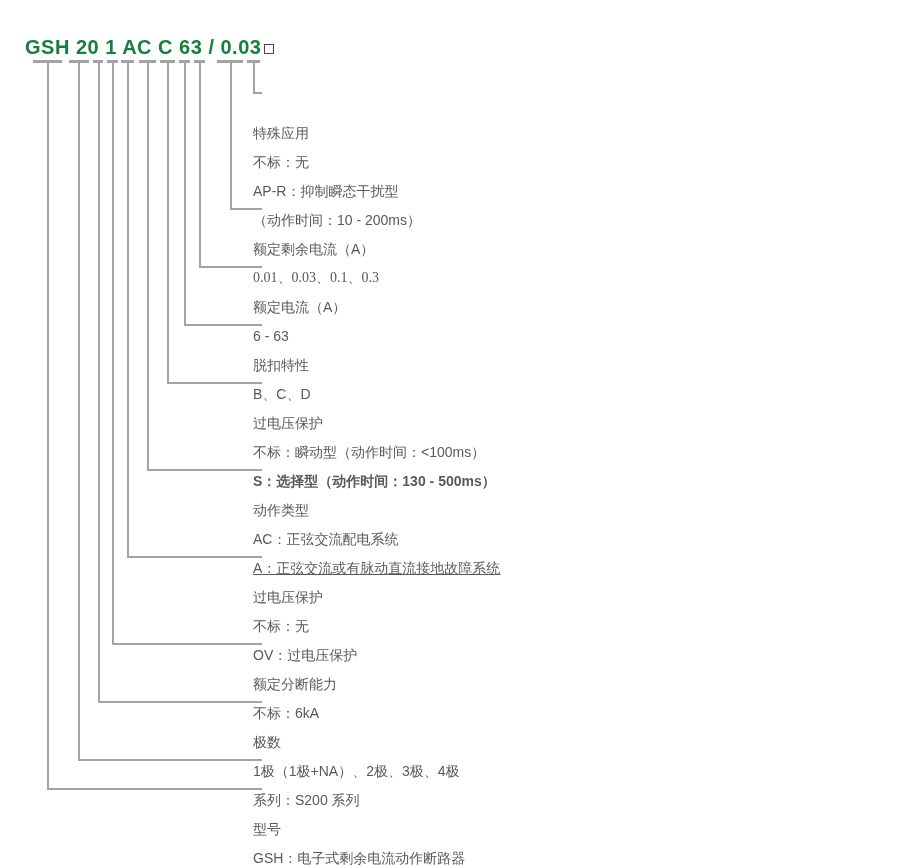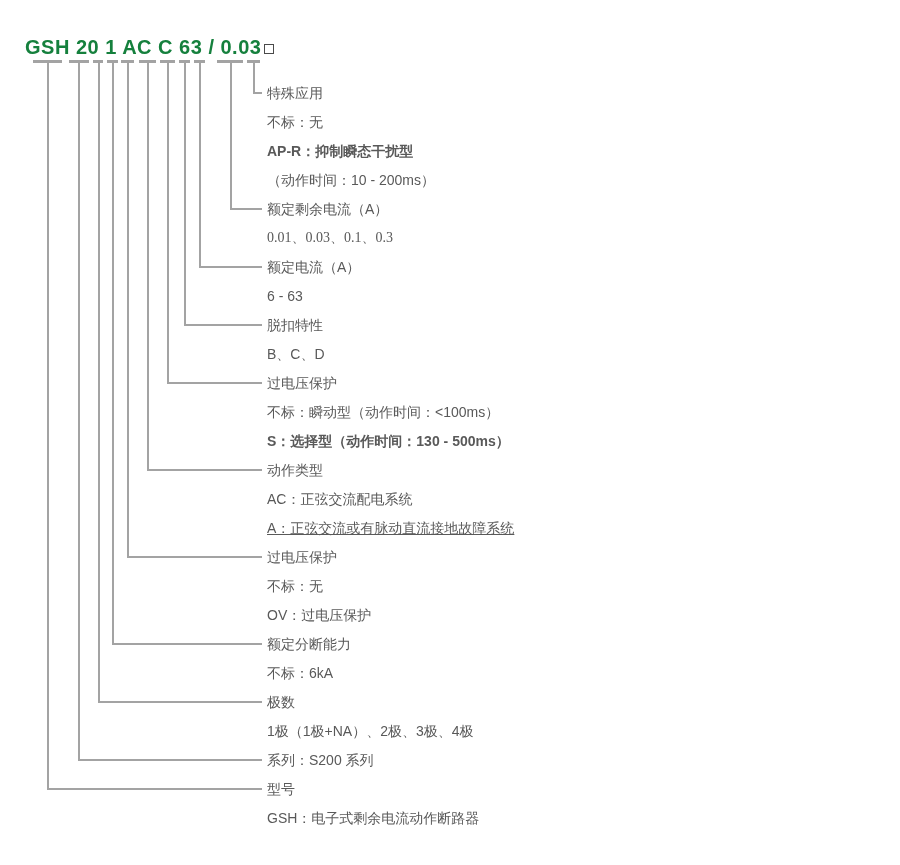--- a/index.html
+++ b/index.html
@@ -39,26 +39,27 @@
     width: 2px;
     background: #a3a3a3;
   }
   .connector-line {
     position: absolute;
     height: 2px;
     background: #a3a3a3;
   }
   .entry-label, .entry-subline {
     position: absolute;
-    left: 267px;
+    left: 253px;
     height: 20px;
     line-height: 20px;
     font-size: 14px;
     color: #595959;
     white-space: nowrap;
+    margin-top: 40px;
   }
 </style>
 </head>
 <body>
 
 <div id="page">
   <div id="model-title"><span>GSH 20 1 AC C 63 / 0.03</span><span class="suffix-box"></span></div>
   <div id="diagram-lines">
       <div class="tick-bar" style="left: 247px; top: 60px; width: 13px;"></div>
       <div class="stem-line" style="left: 253px; top: 60px; height: 34px;"></div>
@@ -90,21 +91,21 @@
       <div class="tick-bar" style="left: 69px; top: 60px; width: 20px;"></div>
       <div class="stem-line" style="left: 78px; top: 60px; height: 701px;"></div>
       <div class="connector-line" style="left: 78px; top: 759px; width: 184px;"></div>
       <div class="tick-bar" style="left: 33px; top: 60px; width: 29px;"></div>
       <div class="stem-line" style="left: 47px; top: 60px; height: 730px;"></div>
       <div class="connector-line" style="left: 47px; top: 788px; width: 215px;"></div>
     </div>
   <div id="diagram-labels">
       <div class="entry-label" style="top: 83px;">特殊应用</div>
       <div class="entry-subline" style="top: 112px;">不标：无</div>
-      <div class="entry-subline" style="top: 141px; font-weight: bold;">AP-R：抑制瞬态干扰型</div>
+      <div class="entry-subline" style="top: 141px;">AP-R：抑制瞬态干扰型</div>
       <div class="entry-subline" style="top: 170px;">（动作时间：10 - 200ms）</div>
       <div class="entry-label" style="top: 199px;">额定剩余电流（A）</div>
       <div class="entry-subline" style="top: 228px; font-family: Liberation Serif, serif;">0.01、0.03、0.1、0.3</div>
       <div class="entry-label" style="top: 257px;">额定电流（A）</div>
       <div class="entry-subline" style="top: 286px;">6 - 63</div>
       <div class="entry-label" style="top: 315px;">脱扣特性</div>
       <div class="entry-subline" style="top: 344px;">B、C、D</div>
       <div class="entry-label" style="top: 373px;">过电压保护</div>
       <div class="entry-subline" style="top: 402px;">不标：瞬动型（动作时间：&lt;100ms）</div>
       <div class="entry-subline" style="top: 431px; font-weight: bold;">S：选择型（动作时间：130 - 500ms）</div>

